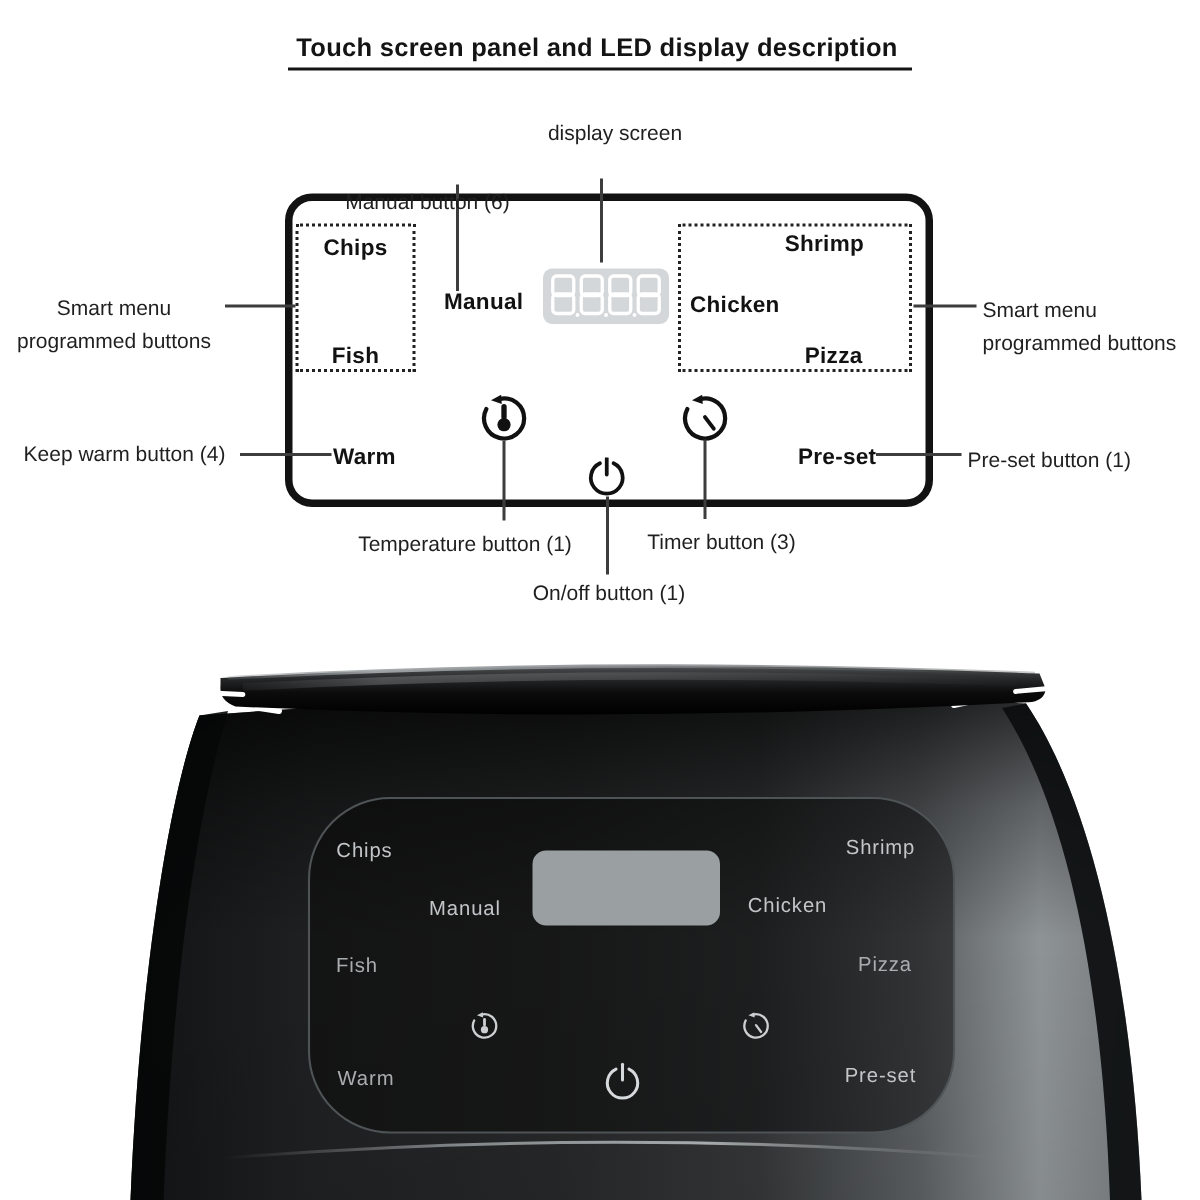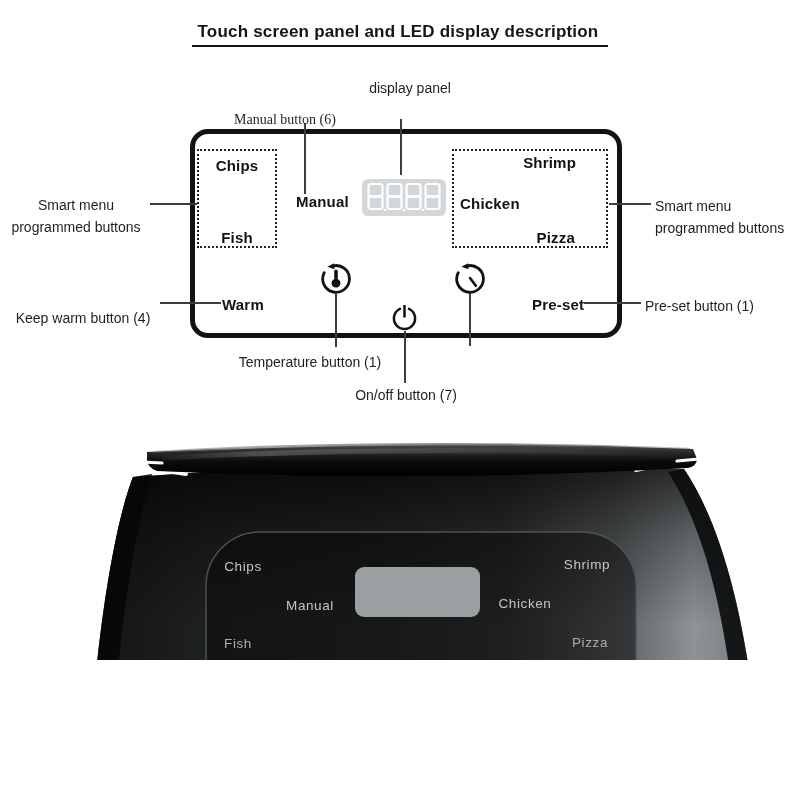--- a/index.html
+++ b/index.html
@@ -1,17 +1,17 @@
 <!DOCTYPE html>
 <html><head>
 <meta charset="utf-8">
 <style>
   html,body{margin:0;padding:0;background:#fff;}
   *{box-sizing:border-box;}
-  .stage{position:relative;width:800px;height:660px;background:#fff;overflow:hidden;
+  .stage{position:relative;width:800px;height:800px;background:#fff;overflow:hidden;
          font-family:"Liberation Sans",sans-serif;color:#1b1b1b;}
   
   .title-wrap{position:absolute;top:22px;left:0;width:800px;text-align:center;}
   .title{display:inline-block;font-size:17px;font-weight:700;letter-spacing:.2px;
          border-bottom:2.4px solid #141414;padding:0 10px 3px 6px;color:#141414;}
   
   .panel{position:absolute;left:190px;top:129px;width:432px;height:209px;
          border:5px solid #121212;border-radius:18px;background:#fff;}
   .dotbox{position:absolute;border:2.5px dotted #222;}
   .dotbox.left{left:197px;top:149px;width:80px;height:99px;}
@@ -99,35 +99,36 @@
   <div class="ln" style="left:400px;top:119px;width:2px;height:56px;"></div>
   <div class="ln" style="left:150px;top:203px;width:47px;height:2px;"></div>
   <div class="ln" style="left:609px;top:203px;width:42px;height:2px;"></div>
   <div class="ln" style="left:160px;top:302px;width:61px;height:2px;"></div>
   <div class="ln" style="left:584px;top:302px;width:57px;height:2px;"></div>
   <div class="ln" style="left:335px;top:294px;width:2px;height:53px;"></div>
   <div class="ln" style="left:404px;top:331px;width:2px;height:52px;"></div>
   <div class="ln" style="left:469px;top:293px;width:2px;height:53px;"></div>
 
   <div class="co tc" style="left:325px;top:78px;width:170px;">
-    <div>display panel</div>
-  </div>
-  <div class="co tc" style="left:210px;top:109px;width:150px;font-family:Liberation Serif, serif;">Manual button (6)</div>
+    <div>display screen</div>
+  </div>
+  <div class="co tc" style="left:210px;top:124px;width:150px;">Manual button (6)</div>
   <div class="co tc" style="left:0px;top:194px;width:152px;line-height:22px;">
     <div>Smart menu</div>
     <div>programmed buttons</div>
   </div>
-  <div class="co tc" style="left:8px;top:308px;width:150px;">Keep warm button (4)</div>
+  <div class="co tc" style="left:8px;top:292px;width:150px;">Keep warm button (4)</div>
   <div class="co" style="left:655px;top:195px;line-height:22px;">
     <div>Smart menu</div>
     <div>programmed buttons</div>
   </div>
   <div class="co" style="left:645px;top:296px;">Pre-set button (1)</div>
   <div class="co tc" style="left:230px;top:352px;width:160px;">Temperature button (1)</div>
-  <div class="co tc" style="left:336px;top:385px;width:140px;">On/off button (7)</div>
+  <div class="co tc" style="left:413px;top:351px;width:136px;">Timer button (3)</div>
+  <div class="co tc" style="left:336px;top:385px;width:140px;">On/off button (1)</div>
 
   <svg class="photo" width="800" height="385" viewBox="0 415 800 385">
     <defs>
       <linearGradient id="gBody" x1="0" y1="0" x2="1" y2="0">
         <stop offset="0" stop-color="#121314"></stop>
         <stop offset="0.18" stop-color="#1f2021"></stop>
         <stop offset="0.42" stop-color="#262728"></stop>
         <stop offset="0.62" stop-color="#333536"></stop>
         <stop offset="0.78" stop-color="#5a5e60"></stop>
         <stop offset="0.90" stop-color="#8e9396"></stop>

